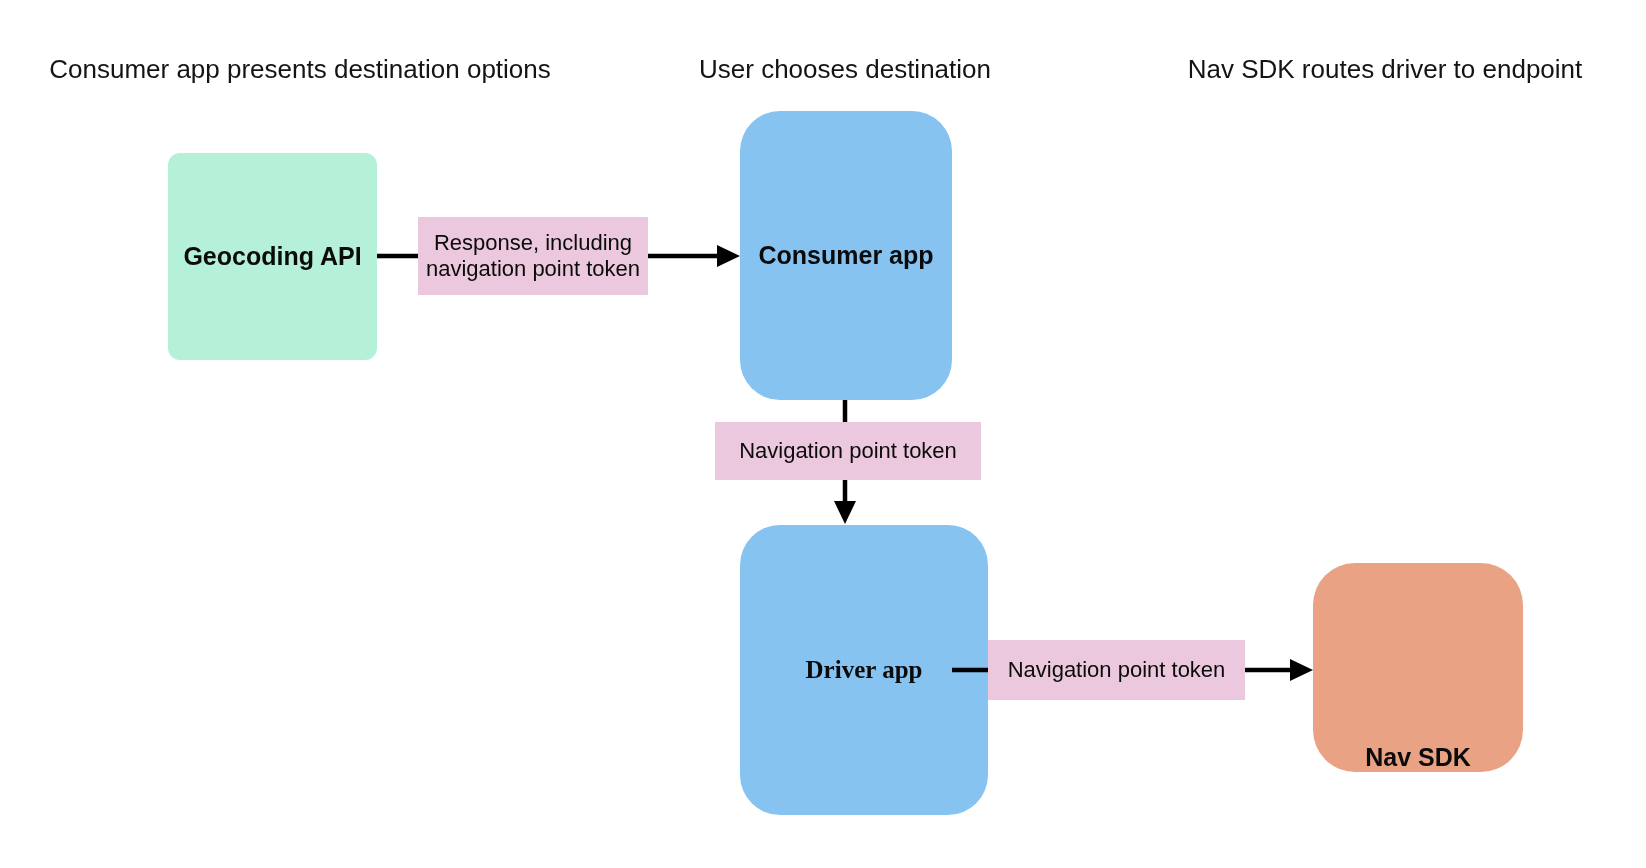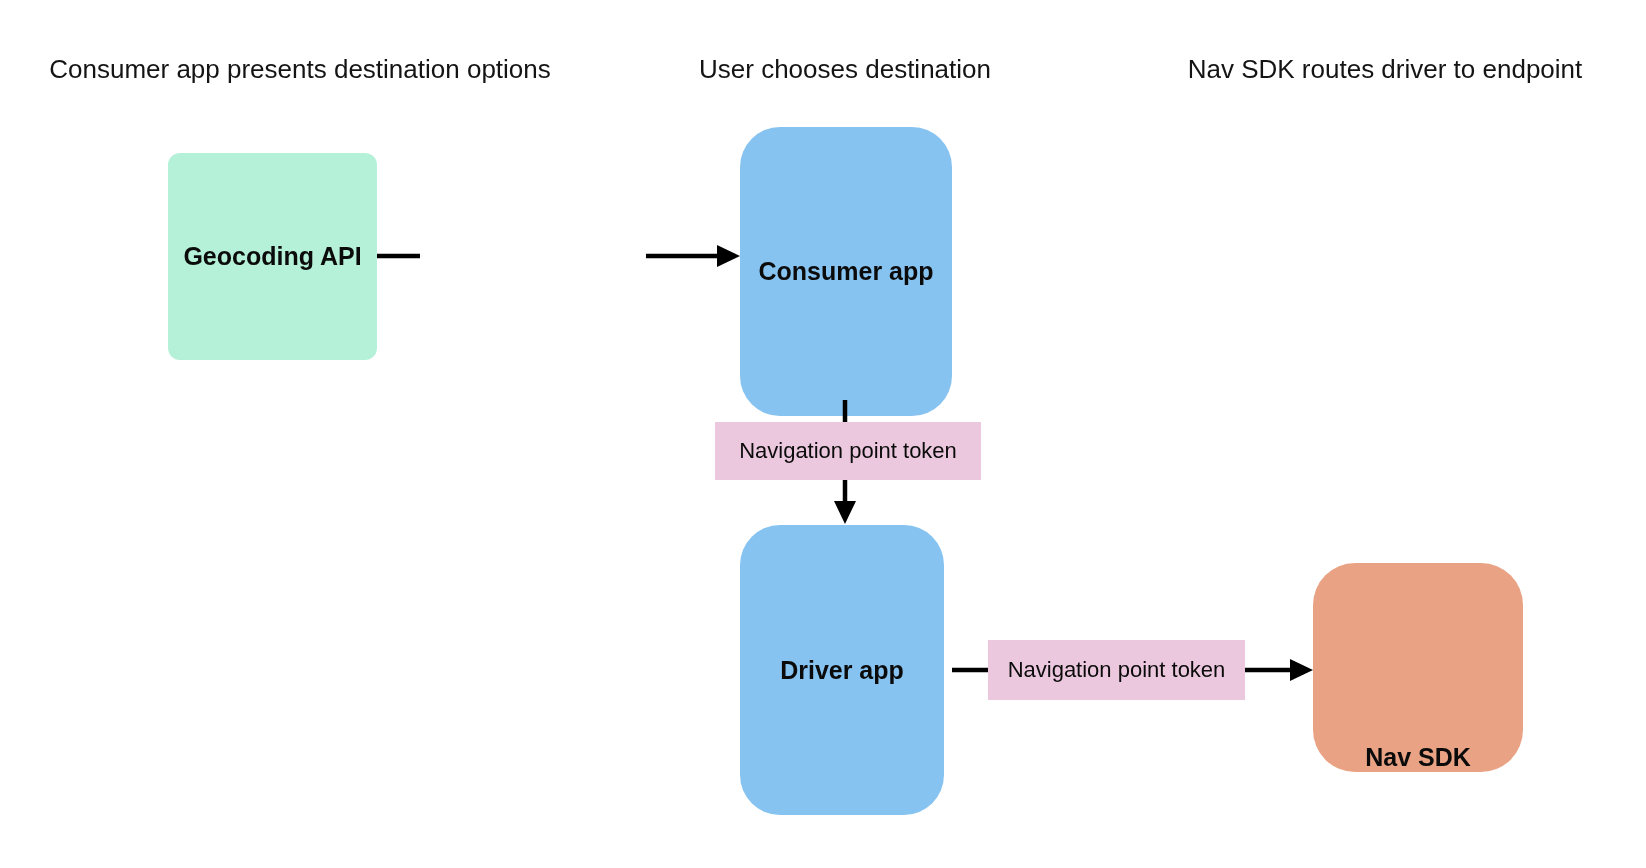--- a/index.html
+++ b/index.html
@@ -45,26 +45,26 @@
   }
   .node-geocoding {
     left: 168px; top: 153px; width: 209px; height: 207px;
     background: #b4f1d8;
     border-radius: 12px;
   }
   .node-consumer {
     left: 740px; top: 111px; width: 212px; height: 289px;
     background: #87c3f1;
     border-radius: 40px;
-    margin-top: 16px;
   }
   .node-driver {
-    left: 740px; top: 525px; width: 204px; height: 290px;
+    left: 740px; top: 525px; width: 248px; height: 290px;
     background: #87c3f1;
     border-radius: 40px;
+    font-family: Liberation Serif, serif;
   }
   .node-navsdk {
     left: 1313px; top: 563px; width: 210px; height: 209px;
     background: #e9a384;
     border-radius: 42px;
     align-items: flex-end;
   }
 
   
   .edge-label {
@@ -131,20 +131,23 @@
   </div>
 
   <div class="node node-driver">
     <span>Driver app</span>
   </div>
 
   <div class="node node-navsdk">
     <span>Nav SDK</span>
   </div>
 
+  <div class="edge-label l1">
+    <span>Response, including navigation point token</span>
+  </div>
 
   <div class="edge-label l2">
     <span>Navigation point token</span>
   </div>
 
   <div class="edge-label l3">
     <span>Navigation point token</span>
   </div>
 
 </div>

